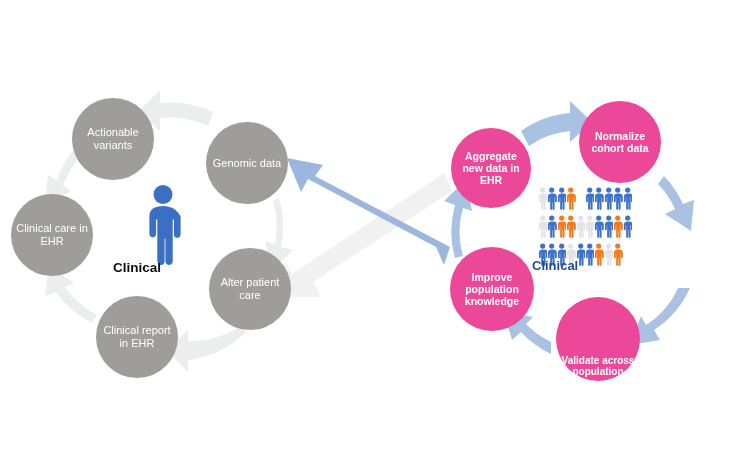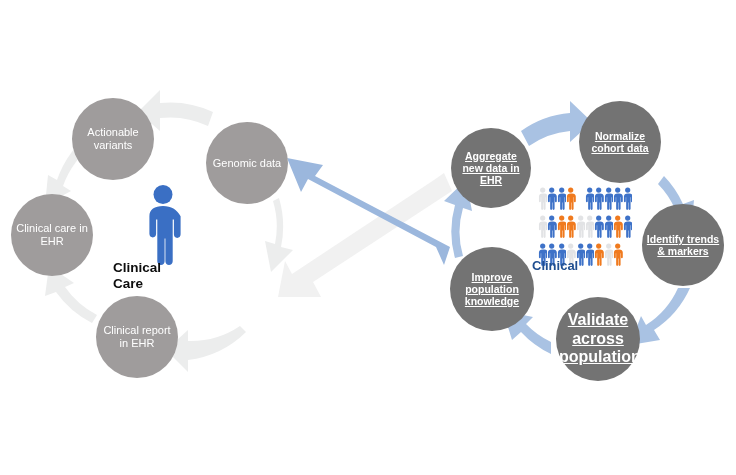--- a/index.html
+++ b/index.html
@@ -19,21 +19,21 @@
     display:flex;align-items:center;justify-content:center;
     text-align:center;
     color:#ffffff;
     line-height:1.17;
     box-sizing:border-box;
     padding:3px;
     user-select:none;
   }
   .node span{display:block;width:100%;}
   .node.gray{background:#9f9c9c;}
-  .node.blue{background:#737373;text-decoration:underline;}
+  .node.blue{background:#ec4899;}
 
   
   .hub-label{
     position:absolute;
     text-align:left;
     font-weight:bold;
     line-height:1.18;
     user-select:none;
   }
   #clinical-care-label{color:#0d0d0d;}
@@ -179,20 +179,23 @@
   </svg>
 
   <div class="node gray" style="left:72px;top:98px;width:82px;height:82px;font-size:11px;">
     <span>Actionable variants</span>
   </div>
 
   <div class="node gray" style="left:206px;top:122px;width:82px;height:82px;font-size:11px;">
     <span>Genomic data</span>
   </div>
 
+  <div class="node gray" style="left:209px;top:248px;width:82px;height:82px;font-size:11px;">
+    <span>Alter patient care</span>
+  </div>
 
   <div class="node gray" style="left:96px;top:296px;width:82px;height:82px;font-size:11px;align-items:center;">
     <span>Clinical report in EHR</span>
   </div>
 
   <div class="node gray" style="left:11px;top:194px;width:82px;height:82px;font-size:11px;">
     <span>Clinical care in EHR</span>
   </div>
 
   <div id="person-icon" style="left:133px;top:183px;width:60px;height:82px;">
@@ -210,36 +213,32 @@
                c2 0 3.7-1.3 3.7-3.7
                V36.5 h1.2
                v14.8 c0 2.3 1.4 3.6 3.3 3.6
                c1.9 0 3.4-1.3 3.4-3.6
                V33.2 C43.6 26.6 38.4 23 30 23 Z"></path>
     </svg>
   </div>
 
   <div id="clinical-care-label" class="hub-label" style="left:113px;top:260px;width:100px;font-size:13.5px;">
     <div>Clinical</div>
-    <div>Care</div>
   </div>
 
   <div class="node blue" style="left:451px;top:128px;width:80px;height:80px;font-size:10.5px;font-weight:bold;text-align:center;">
     <span>Aggregate new data in EHR</span>
   </div>
 
   <div class="node blue" style="left:579px;top:101px;width:82px;height:82px;font-size:10.5px;font-weight:bold;">
     <span>Normalize cohort data</span>
   </div>
 
-  <div class="node blue" style="left:642px;top:204px;width:82px;height:82px;font-size:10.5px;font-weight:bold;">
-    <span>Identify trends &amp; markers</span>
-  </div>
-
-  <div class="node blue" style="left:556px;top:297px;width:84px;height:84px;font-size:16px;font-weight:bold;">
+
+  <div class="node blue" style="left:556px;top:297px;width:84px;height:84px;font-size:10px;font-weight:bold;align-items:flex-end;">
     <span>Validate across population</span>
   </div>
 
   <div class="node blue" style="left:450px;top:247px;width:84px;height:84px;font-size:10.5px;font-weight:bold;">
     <span>Improve population knowledge</span>
   </div>
 
   <div id="people-grid" style="left:538px;top:187px;width:98px;height:74px;">
       <div class="people-row">
         <span class="ppl"><svg width="9.4" height="23" viewBox="0 0 14 34" aria-hidden="true">

